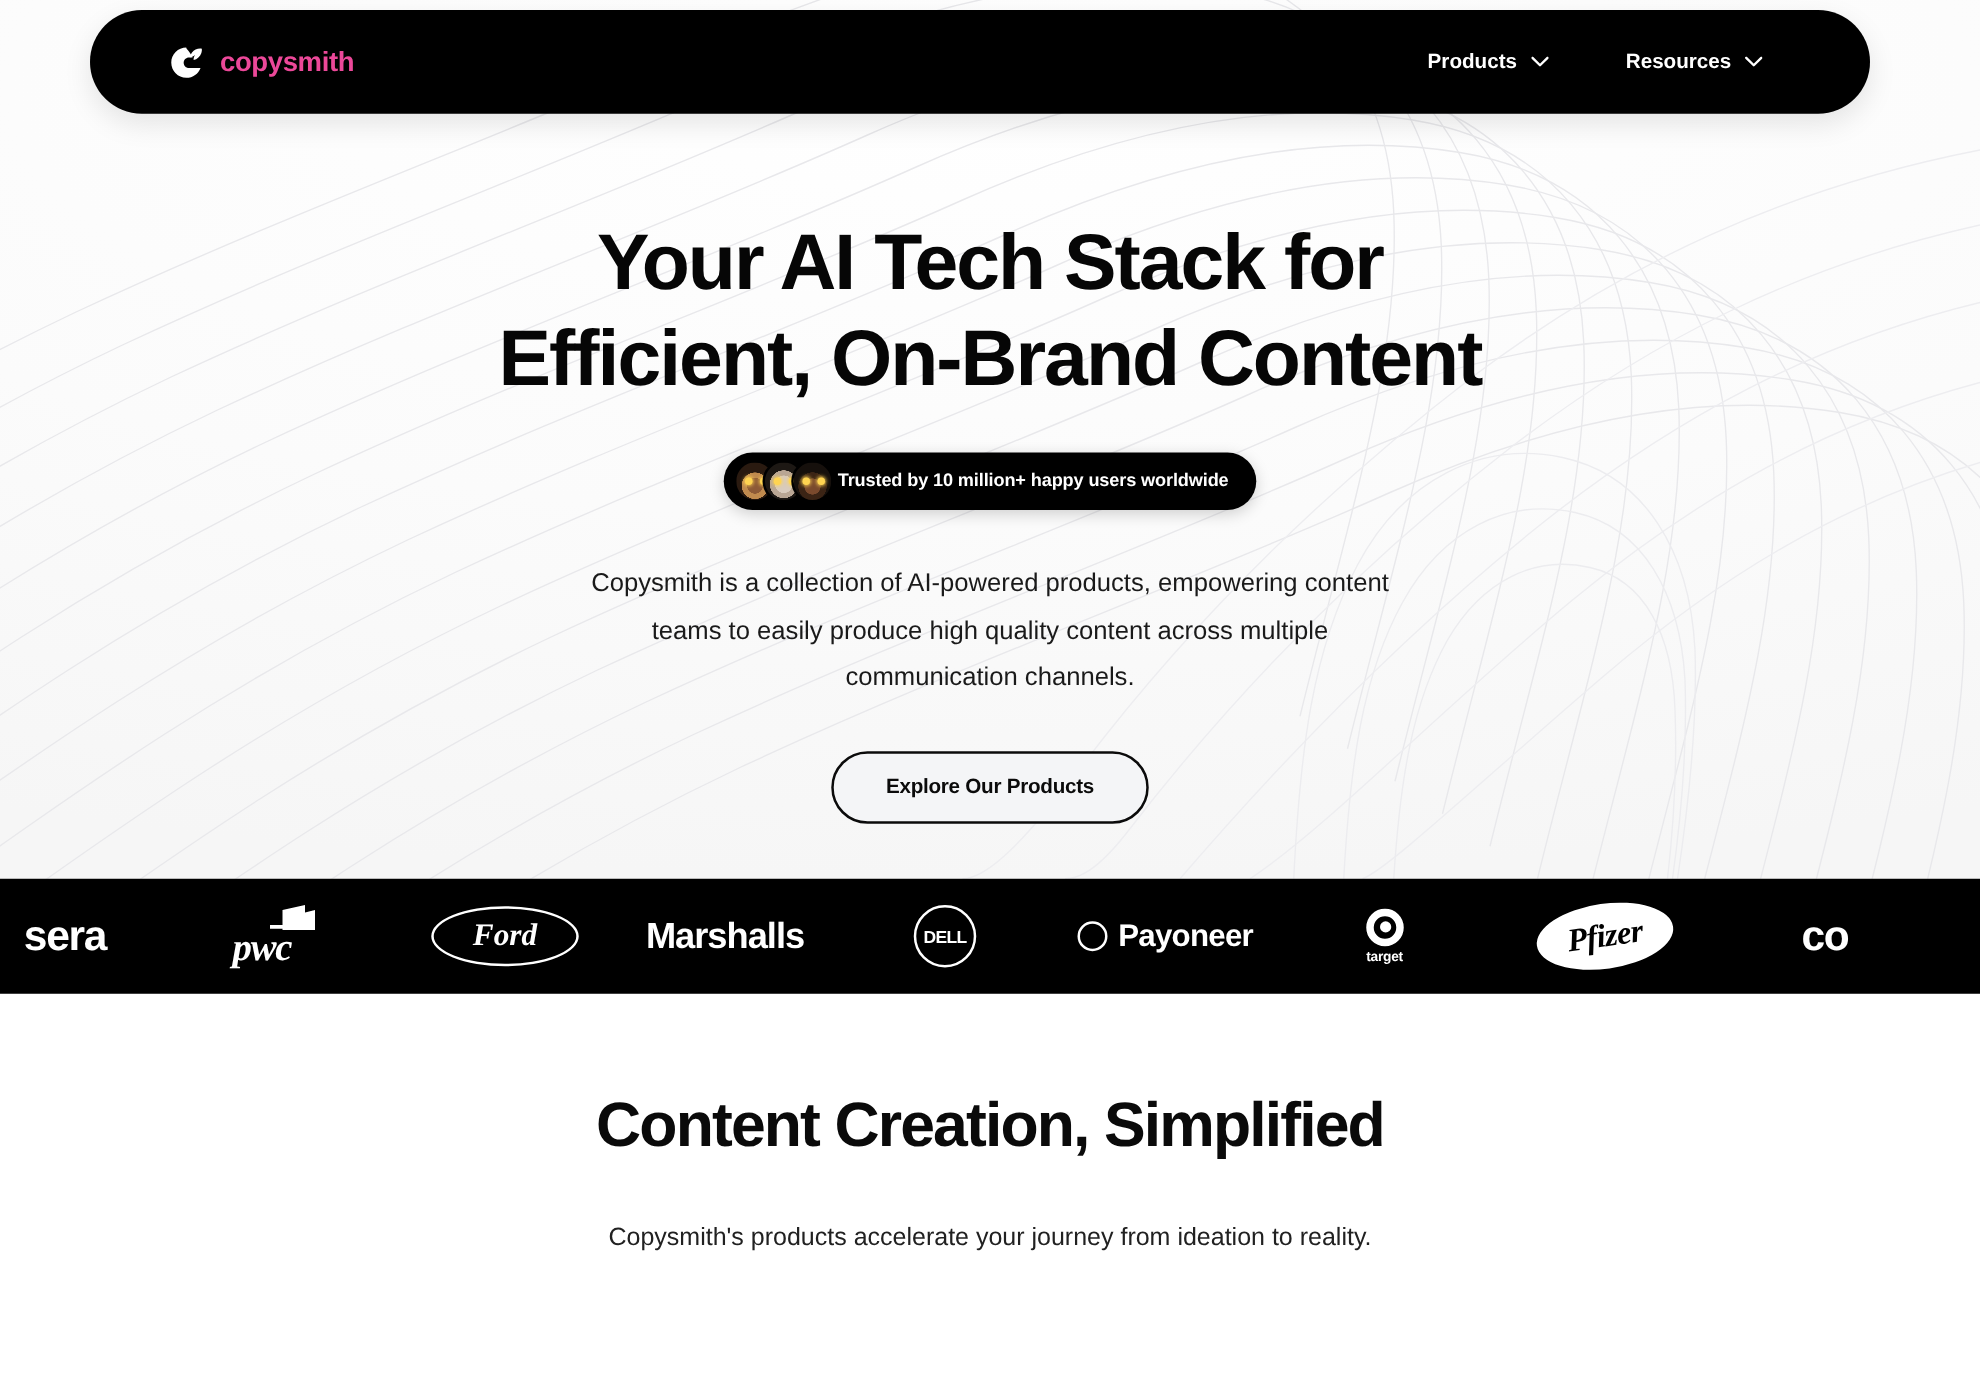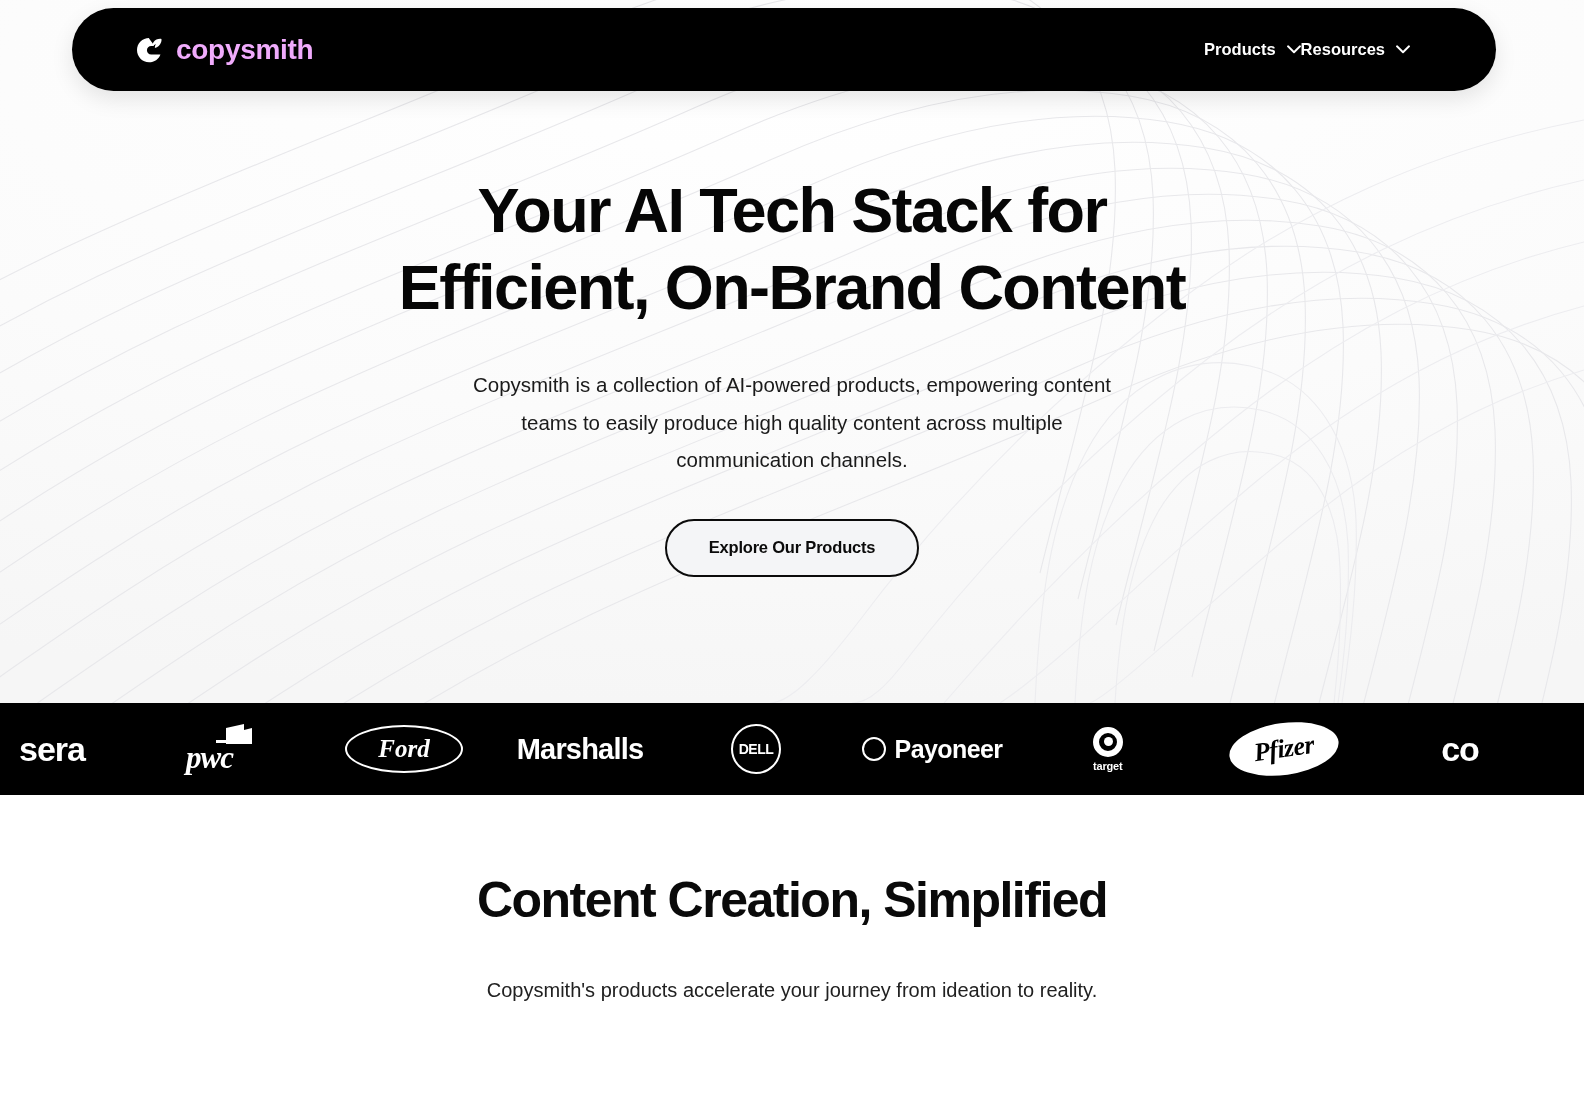--- a/index.html
+++ b/index.html
@@ -45,28 +45,29 @@
     align-items:center;
     padding:0 46px 0 62px;
     box-shadow:0 8px 22px rgba(0,0,0,0.10);
   }
   .brand{
     display:flex; align-items:center; gap:12px;
     cursor:pointer;
   }
   .brand-mark{ width:30px; height:30px; display:block; }
   .brand-name{
-    color:#f0abfc;
-    font-size:28px;
+    color:#ec4899;
+    font-size:22px;
     font-weight:700;
     letter-spacing:-0.3px;
   }
   .nav-links{
     margin-left:auto;
     display:flex; align-items:center;
+    gap:62px;
     padding-right:40px;
   }
   .nav-item{
     display:flex; align-items:center; gap:11px;
     color:#ffffff;
     font-size:16.5px;
     font-weight:600;
     cursor:pointer;
   }
   .chev{ width:14px; height:9px; display:block; }
@@ -328,20 +329,37 @@
     </div>
   </div>
 
   <div class="hero-inner">
 
     <h1 class="headline">
       <span>Your AI Tech Stack for</span><br>
       <span>Efficient, On-Brand Content</span>
     </h1>
 
+    <div class="badge">
+      <div class="avatars">
+        <div class="av">
+            <i class="eye l"></i>
+            <i class="eye r"></i>
+          </div>
+        <div class="av">
+            <i class="eye l"></i>
+            <i class="eye r"></i>
+          </div>
+        <div class="av">
+            <i class="eye l"></i>
+            <i class="eye r"></i>
+          </div>
+      </div>
+      <span class="badge-text">Trusted by 10 million+ happy users worldwide</span>
+    </div>
 
     <p class="sub">Copysmith is a collection of AI-powered products, empowering content teams to easily produce high quality content across multiple communication channels.</p>
 
     <button class="cta">Explore Our Products</button>
 
   </div>
 </div>
 
 <div class="logos">
   <div class="logo-track">

